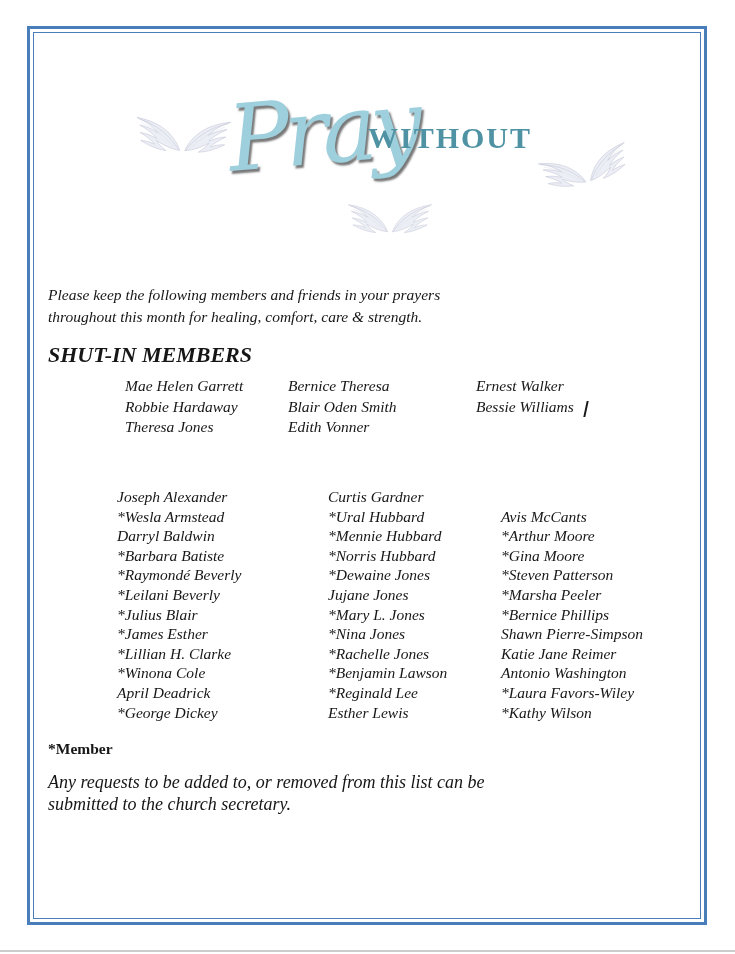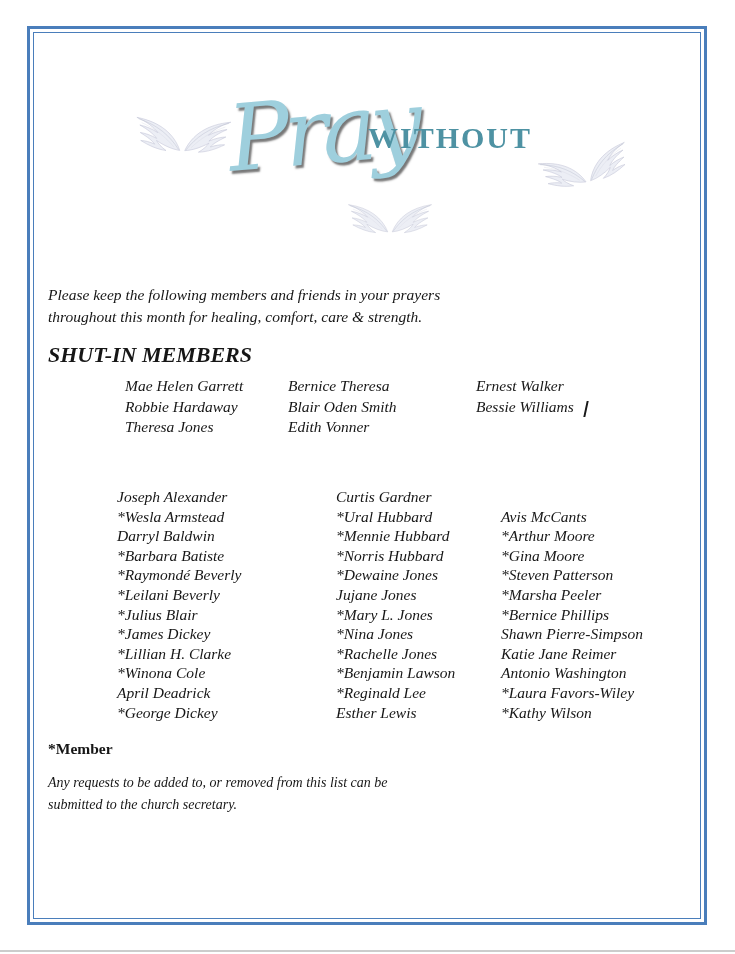--- a/index.html
+++ b/index.html
@@ -66,30 +66,30 @@
   .namecol{position:absolute;font-style:italic;font-size:15.5px;white-space:nowrap}
   .shutin-col .name-row{height:20.5px;line-height:20.5px}
   .shutin-col{top:376px}
   .shutin-col-1{left:125px}
   .shutin-col-2{left:288px}
   .shutin-col-3{left:476px}
 
   .members-col{top:487px}
   .members-col .name-row{height:19.6px;line-height:19.6px}
   .members-col-1{left:117px}
-  .members-col-2{left:336px}
+  .members-col-2{left:328px}
   .members-col-3{left:501px}
 
   .text-cursor{
     position:absolute;left:585px;top:401px;width:1.5px;height:16px;
     background:#1a1a1a;transform:skewX(-12deg);
   }
 
   .member-note{top:740px;font-weight:bold;font-size:15.5px}
-  .closing{top:772px;font-style:italic;font-size:14px;line-height:21.5px}
+  .closing{top:772px;font-style:italic;font-size:18px;line-height:21.5px}
   .closing span{display:block}
 </style>
 </head>
 <body>
 
 <div class="page">
 
   <div class="border-outer"></div>
   <div class="border-inner"></div>
 
@@ -159,21 +159,21 @@
 
 
   <div class="namecol members-col members-col-1">
       <div class="name-row">Joseph Alexander</div>
       <div class="name-row">*Wesla Armstead</div>
       <div class="name-row">Darryl Baldwin</div>
       <div class="name-row">*Barbara Batiste</div>
       <div class="name-row">*Raymondé Beverly</div>
       <div class="name-row">*Leilani Beverly</div>
       <div class="name-row">*Julius Blair</div>
-      <div class="name-row">*James Dickey</div>
+      <div class="name-row">*James Esther</div>
       <div class="name-row">*Lillian H. Clarke</div>
       <div class="name-row">*Winona Cole</div>
       <div class="name-row">April Deadrick</div>
       <div class="name-row">*George Dickey</div>
     </div>
   <div class="namecol members-col members-col-2">
       <div class="name-row">Curtis Gardner</div>
       <div class="name-row">*Ural Hubbard</div>
       <div class="name-row">*Mennie Hubbard</div>
       <div class="name-row">*Norris Hubbard</div>

